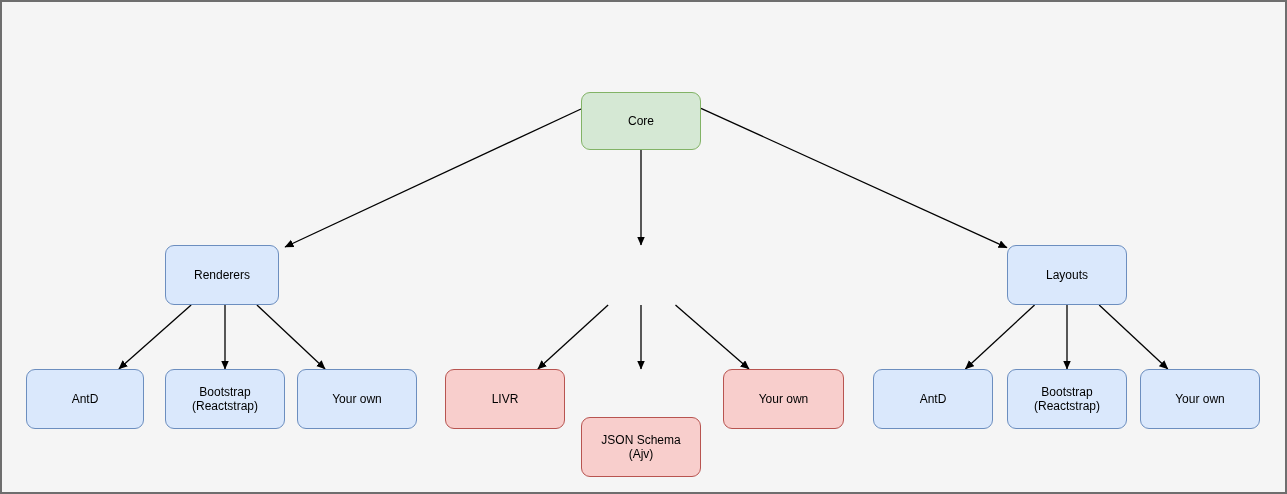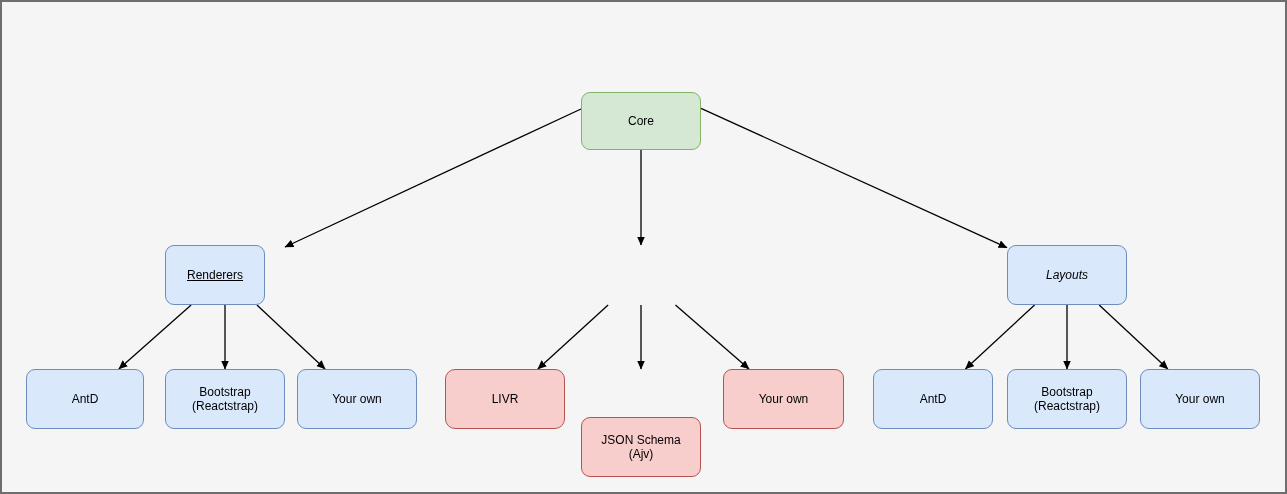--- a/index.html
+++ b/index.html
@@ -62,37 +62,37 @@
       <line x1="639" y1="303" x2="639" y2="367" stroke="#000000" stroke-width="1.3" marker-end="url(#arrowhead)"></line>
       <line x1="673.4758064516129" y1="303" x2="747.0241935483871" y2="367" stroke="#000000" stroke-width="1.3" marker-end="url(#arrowhead)"></line>
       <line x1="1032.5806451612902" y1="303" x2="963.4193548387096" y2="367" stroke="#000000" stroke-width="1.3" marker-end="url(#arrowhead)"></line>
       <line x1="1065" y1="303" x2="1065" y2="367" stroke="#000000" stroke-width="1.3" marker-end="url(#arrowhead)"></line>
       <line x1="1097.1774193548388" y1="303" x2="1165.8225806451612" y2="367" stroke="#000000" stroke-width="1.3" marker-end="url(#arrowhead)"></line>
     </svg>
 
   <div class="node" style="left: 579px; top: 50px; width: 120px; height: 58px; background: rgb(213, 232, 212); border-color: rgb(130, 179, 102); margin-top: 40px;">
     <span class="node-label">Core</span>
   </div>
-  <div class="node" style="left: 163px; top: 243px; width: 100px; height: 60px; background: rgb(218, 232, 252); border-color: rgb(108, 142, 191); text-decoration: underline;">
+  <div class="node" style="left: 163px; top: 243px; width: 114px; height: 60px; background: rgb(218, 232, 252); border-color: rgb(108, 142, 191);">
     <span class="node-label">Renderers</span>
   </div>
-  <div class="node" style="left: 1005px; top: 243px; width: 120px; height: 60px; background: rgb(218, 232, 252); border-color: rgb(108, 142, 191); font-style: italic;">
+  <div class="node" style="left: 1005px; top: 243px; width: 120px; height: 60px; background: rgb(218, 232, 252); border-color: rgb(108, 142, 191);">
     <span class="node-label">Layouts</span>
   </div>
   <div class="node" style="left: 24px; top: 367px; width: 118px; height: 60px; background: rgb(218, 232, 252); border-color: rgb(108, 142, 191);">
     <span class="node-label">AntD</span>
   </div>
   <div class="node" style="left: 163px; top: 367px; width: 120px; height: 60px; background: rgb(218, 232, 252); border-color: rgb(108, 142, 191);">
     <span class="node-label">Bootstrap
 (Reactstrap)</span>
   </div>
   <div class="node" style="left: 295px; top: 367px; width: 120px; height: 60px; background: rgb(218, 232, 252); border-color: rgb(108, 142, 191);">
     <span class="node-label">Your own</span>
   </div>
-  <div class="node" style="left: 443px; top: 367px; width: 120px; height: 60px; background: rgb(248, 206, 204); border-color: rgb(184, 84, 80); border-radius: 10px;">
+  <div class="node" style="left: 443px; top: 367px; width: 120px; height: 60px; background: rgb(248, 206, 204); border-color: rgb(184, 84, 80);">
     <span class="node-label">LIVR</span>
   </div>
   <div class="node" style="left: 579px; top: 367px; width: 120px; height: 60px; background: rgb(248, 206, 204); border-color: rgb(184, 84, 80); margin-top: 48px;">
     <span class="node-label">JSON Schema
 (Ajv)</span>
   </div>
   <div class="node" style="left: 721px; top: 367px; width: 121px; height: 60px; background: rgb(248, 206, 204); border-color: rgb(184, 84, 80);">
     <span class="node-label">Your own</span>
   </div>
   <div class="node" style="left: 871px; top: 367px; width: 120px; height: 60px; background: rgb(218, 232, 252); border-color: rgb(108, 142, 191);">

